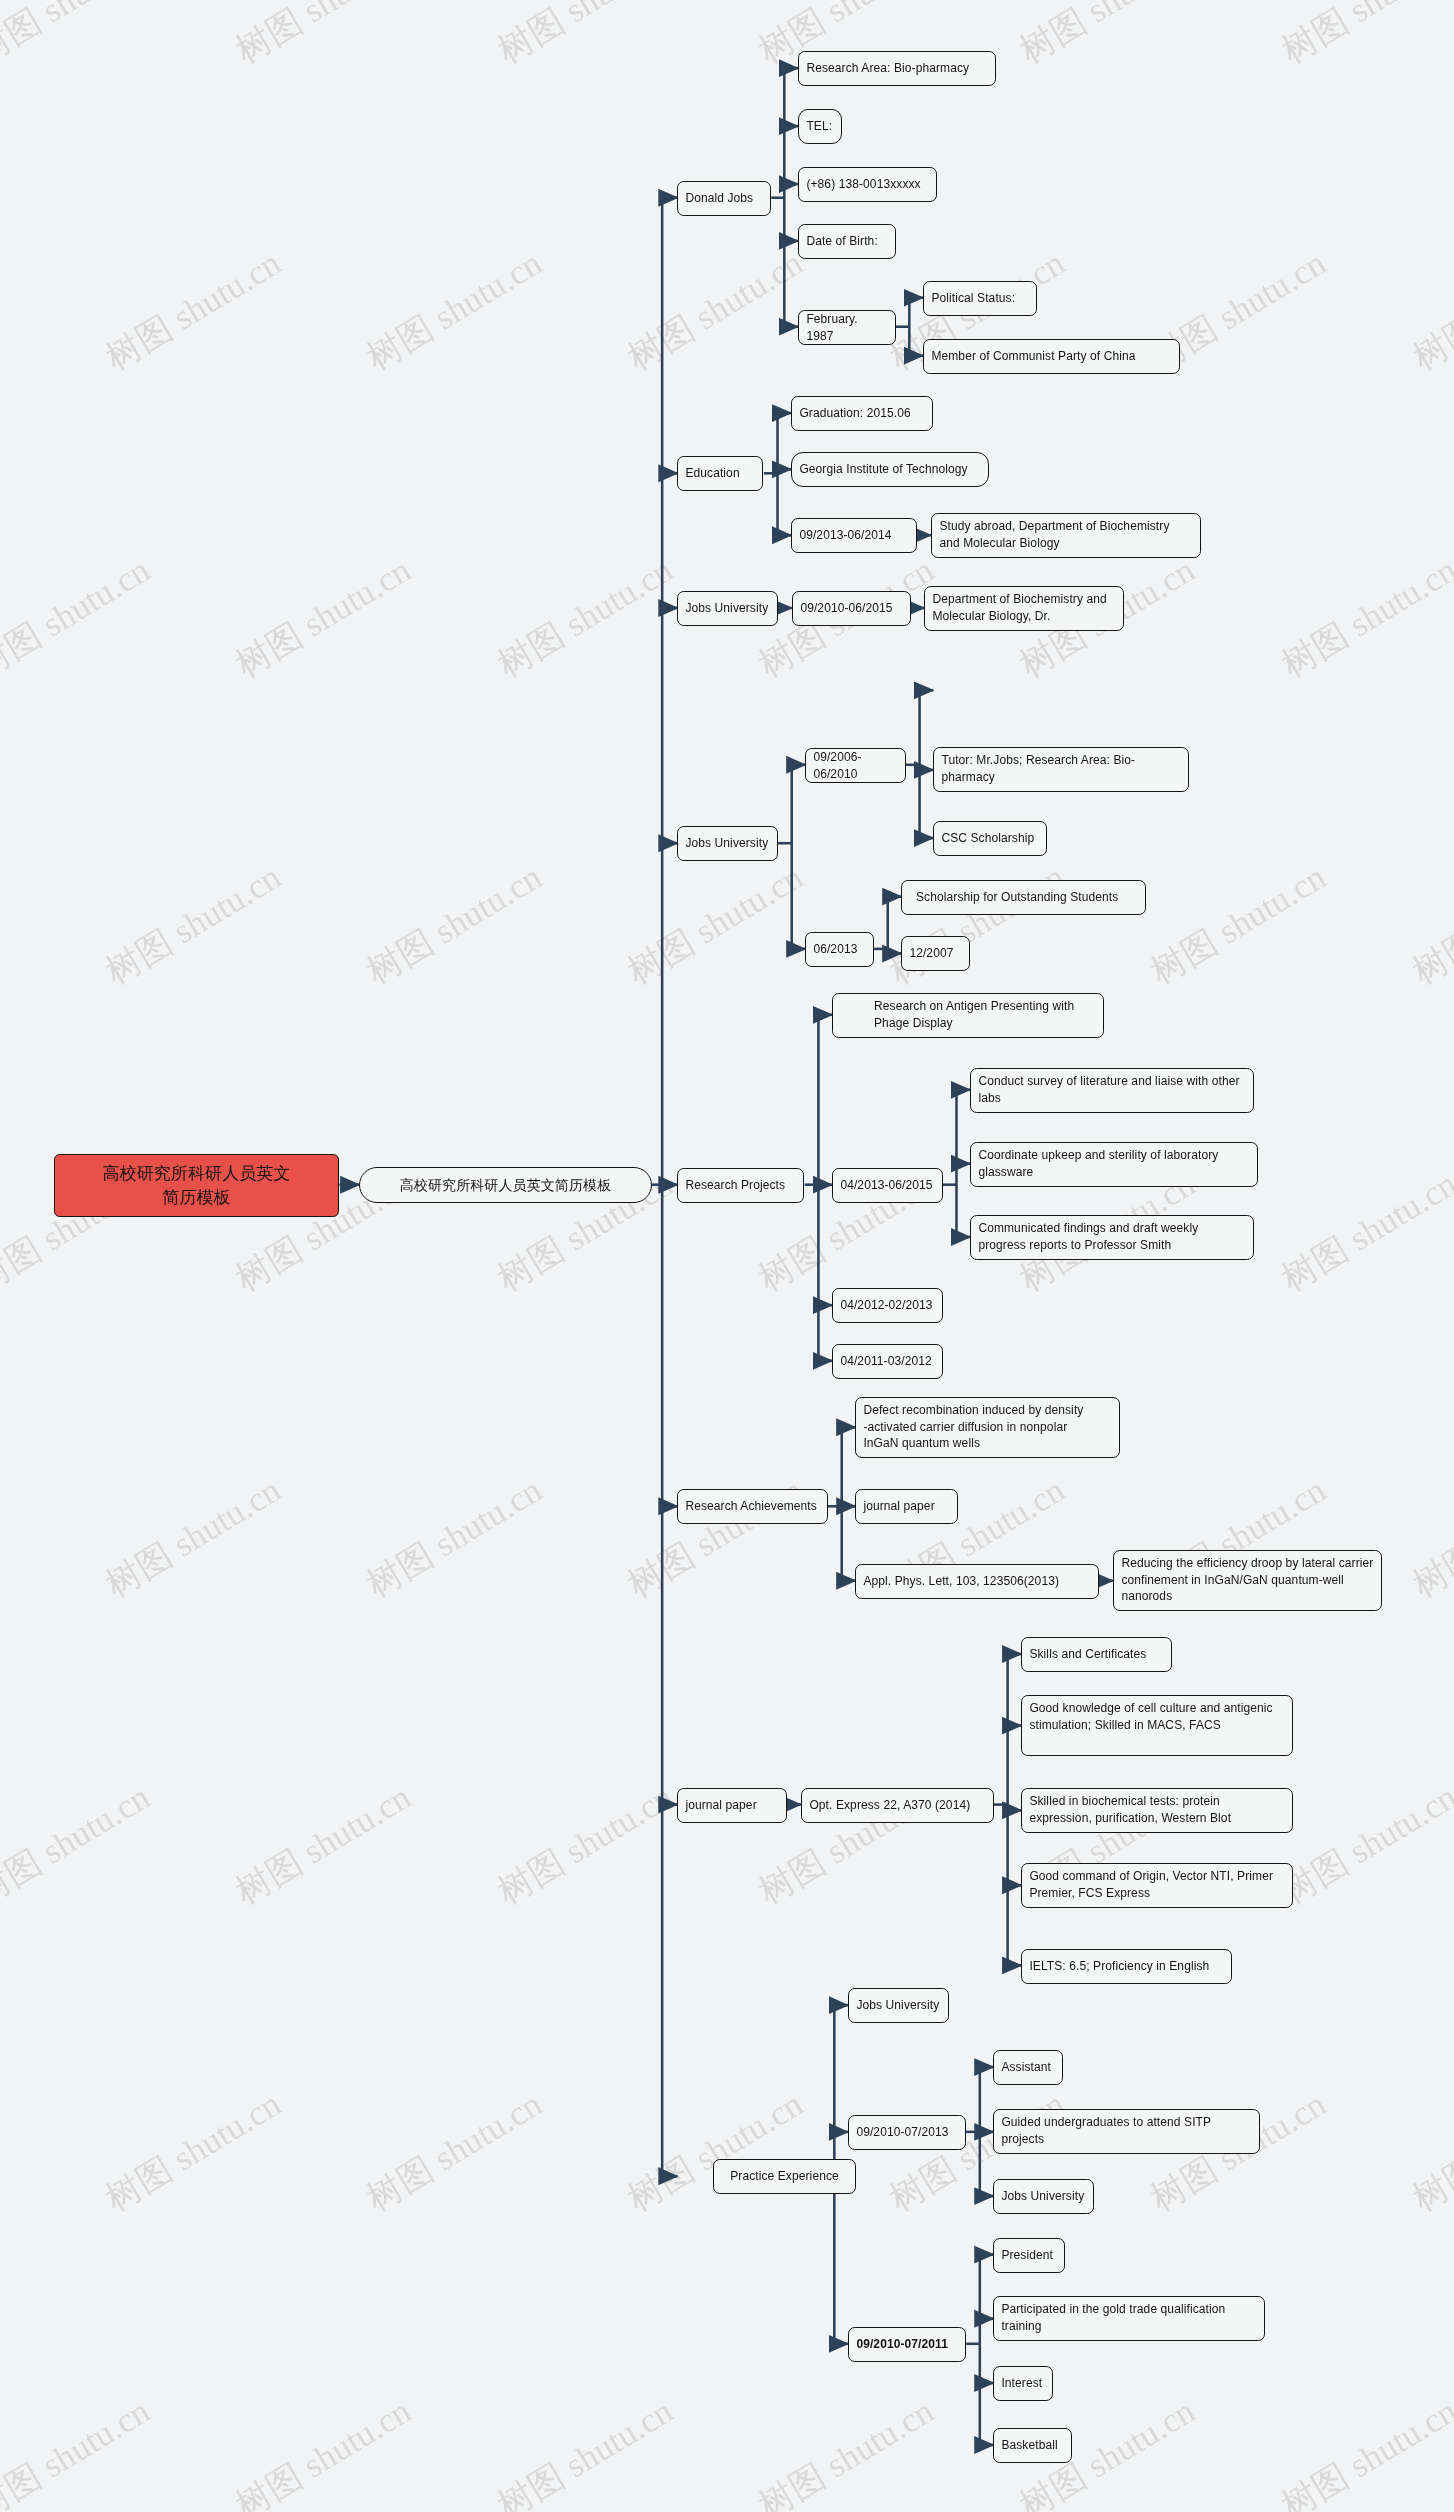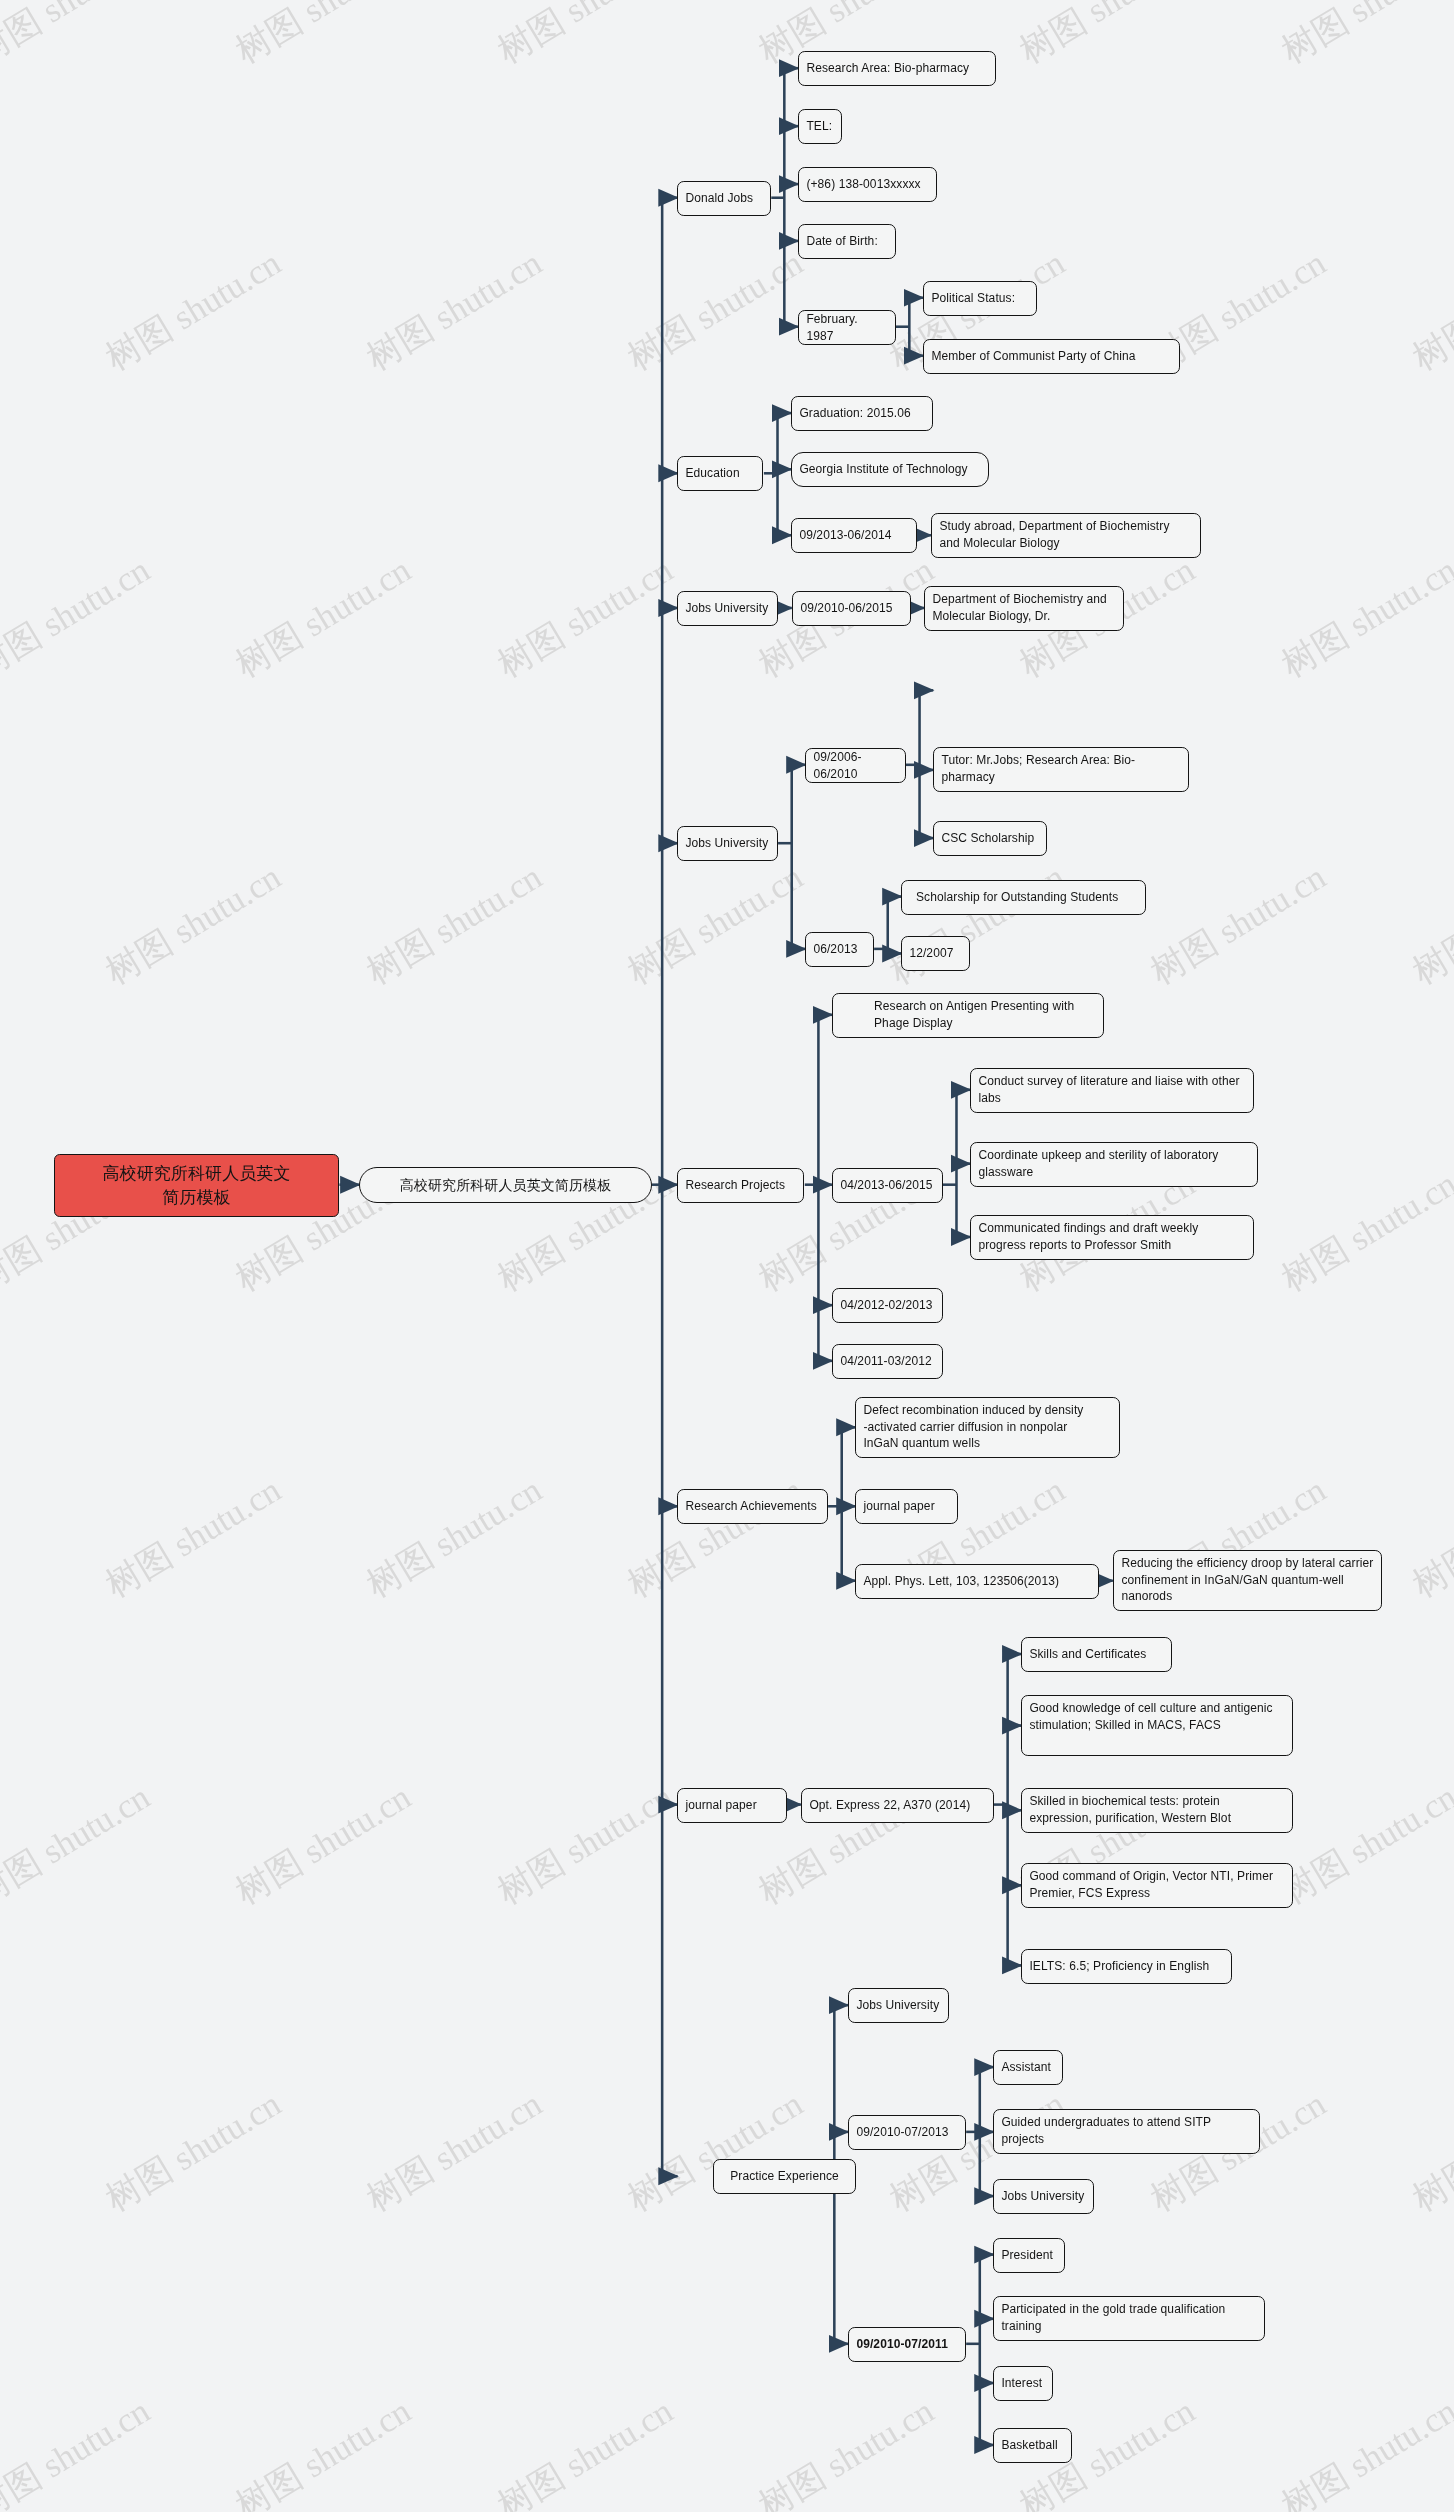--- a/index.html
+++ b/index.html
@@ -240,21 +240,21 @@
   <div class="node lvl1" style="left:359px;top:1167px;width:293px;height:36px;">
     <span class="txt">高校研究所科研人员英文简历模板</span>
   </div>
 
   <div class="node" style="left:677px;top:181px;width:94px;height:35px;">
     <span class="txt">Donald Jobs</span>
     </div>
   <div class="node" style="left:798px;top:51px;width:198px;height:35px;">
     <span class="txt">Research Area: Bio-pharmacy</span>
     </div>
-  <div class="node" style="left:798px;top:109px;width:44px;height:35px;">
+  <div class="node" style="left:798px;top:109px;width:44px;height:35px;border-radius:10px;">
     <span class="txt">TEL:</span>
     </div>
   <div class="node" style="left:798px;top:167px;width:139px;height:35px;">
     <span class="txt">(+86) 138-0013xxxxx</span>
     </div>
   <div class="node" style="left:798px;top:224px;width:98px;height:35px;">
     <span class="txt">Date of Birth:</span>
     </div>
   <div class="node" style="left:798px;top:310px;width:98px;height:35px;">
     <span class="txt">February. 1987</span>

